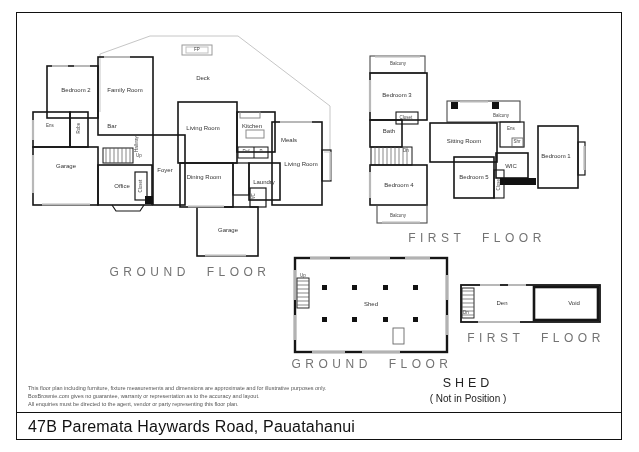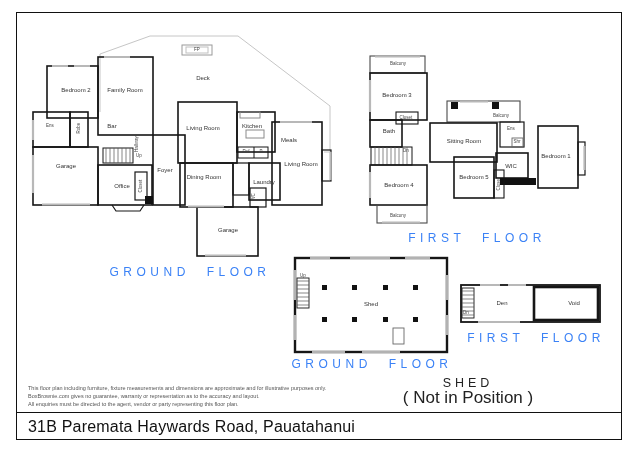--- a/index.html
+++ b/index.html
@@ -7,23 +7,23 @@
     width:639px;height:452px;position:relative;background:#ffffff;
     font-family:"Liberation Sans", sans-serif;overflow:hidden;color:#222;
   }
   .frame{position:absolute;left:16px;top:12px;width:606px;height:428px;border:1.8px solid #111;box-sizing:border-box;}
   .addr-bar{position:absolute;left:16px;top:412px;width:606px;height:28px;border-top:1.6px solid #111;box-sizing:border-box;display:flex;align-items:center;}
   .addr-text{font-size:16px;color:#111;padding-left:12px;letter-spacing:.2px;white-space:nowrap;}
   svg.plan{position:absolute;left:0;top:0;}
   .lbl{position:absolute;transform:translate(-50%,-50%);font-size:6px;color:#333;white-space:nowrap;line-height:1;}
   .lbl.t{font-size:4.5px;color:#444;}
   .lbl.vt{transform:translate(-50%,-50%) rotate(-90deg);font-size:4.5px;color:#444;}
-  .ftitle{position:absolute;transform:translate(-50%,-50%);font-size:12px;color:#3b82f6;letter-spacing:4.5px;word-spacing:9px;white-space:nowrap;}
+  .ftitle{position:absolute;transform:translate(-50%,-50%);font-size:12px;color:#737373;letter-spacing:4.5px;word-spacing:9px;white-space:nowrap;}
   .shed-name{position:absolute;transform:translate(-50%,-50%);font-size:12.5px;color:#222;letter-spacing:4px;white-space:nowrap;}
-  .shed-note{position:absolute;transform:translate(-50%,-50%);font-size:17px;color:#222;white-space:nowrap;}
+  .shed-note{position:absolute;transform:translate(-50%,-50%);font-size:10px;color:#222;white-space:nowrap;}
   .disclaimer{position:absolute;left:28px;top:384px;font-size:5.5px;line-height:8px;color:#555;}
 </style>
 </head>
 <body>
 
 <div class="frame"></div>
 
 <svg class="plan" width="639" height="452" viewBox="0 0 639 452">
 
   <g fill="none" stroke="#161616" stroke-width="1.6">
@@ -163,14 +163,14 @@
 <div class="lbl" style="left:574px;top:303px">Void</div>
 <div class="ftitle" style="left:536px;top:338px">FIRST FLOOR</div>
 
 <div class="disclaimer">
   <div>This floor plan including furniture, fixture measurements and dimensions are approximate and for illustrative purposes only.</div>
   <div>BoxBrownie.com gives no guarantee, warranty or representation as to the accuracy and layout.</div>
   <div>All enquiries must be directed to the agent, vendor or party representing this floor plan.</div>
 </div>
 
 <div class="addr-bar">
-  <div class="addr-text">31B Paremata Haywards Road, Pauatahanui</div>
+  <div class="addr-text">47B Paremata Haywards Road, Pauatahanui</div>
 </div>
 
 </body></html>

